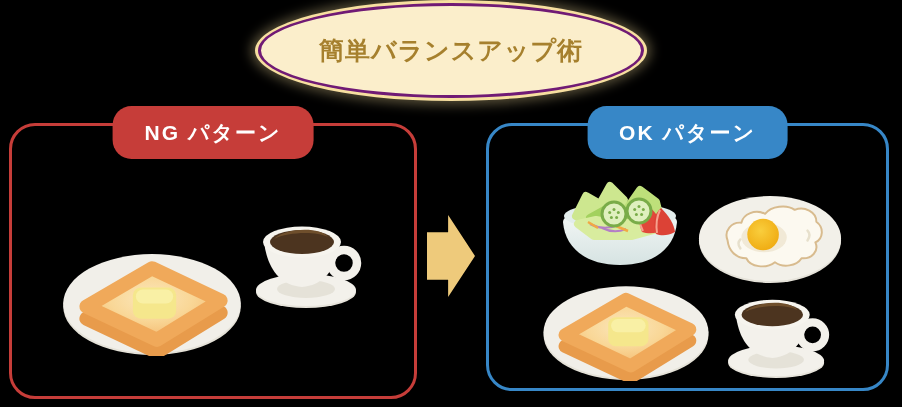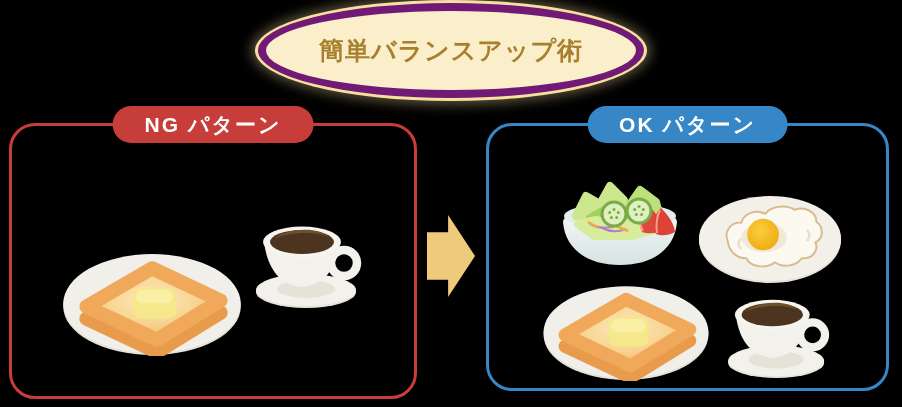--- a/index.html
+++ b/index.html
@@ -13,21 +13,21 @@
     background: var(--background, #000);
     overflow: hidden;
   }
 
   
   .bubble {
     position: absolute;
     left: 258px; top: 3px; width: 386px; height: 95px;
     border-radius: 50%;
     background: var(--bubble-fill, #FBEECB);
-    border: 8px solid #701a75;
+    border: 3px solid #701a75;
     box-shadow: 0 0 0 3px #F7DFA0, 0 0 12px 7px rgba(250,226,160,0.35);
     display: flex; align-items: center; justify-content: center;
     box-sizing: border-box;
   }
   .bubble-text {
     color: var(--bubble-text, #A6802D);
     font-size: 25px; font-weight: bold; letter-spacing: 1px;
     white-space: nowrap;
   }
 
@@ -38,21 +38,21 @@
     border-radius: 26px;
     border: 3px solid;
     background: transparent;
   }
   .panel-ng { left: 9px;  top: 123px; width: 408px; height: 276px; border-color: var(--ng-red, #C63D39); }
   .panel-ok { left: 486px; top: 123px; width: 403px; height: 268px; border-color: var(--ok-blue, #3787C7); text-decoration: underline; }
 
   .pill {
     position: absolute;
     top: -20px; left: 50%; transform: translateX(-50%);
-    height: 37px; padding: 0 32px;
+    height: 37px; padding: 8px 32px;
     border-radius: 19px;
     display: flex; align-items: center; justify-content: center;
     color: #fff; font-weight: bold; font-size: 21px; letter-spacing: 2px;
     white-space: nowrap;
   }
   .pill-ng { background: var(--ng-red, #C63D39); }
   .pill-ok { background: var(--ok-blue, #3787C7); }
 
   
   .arrow {

